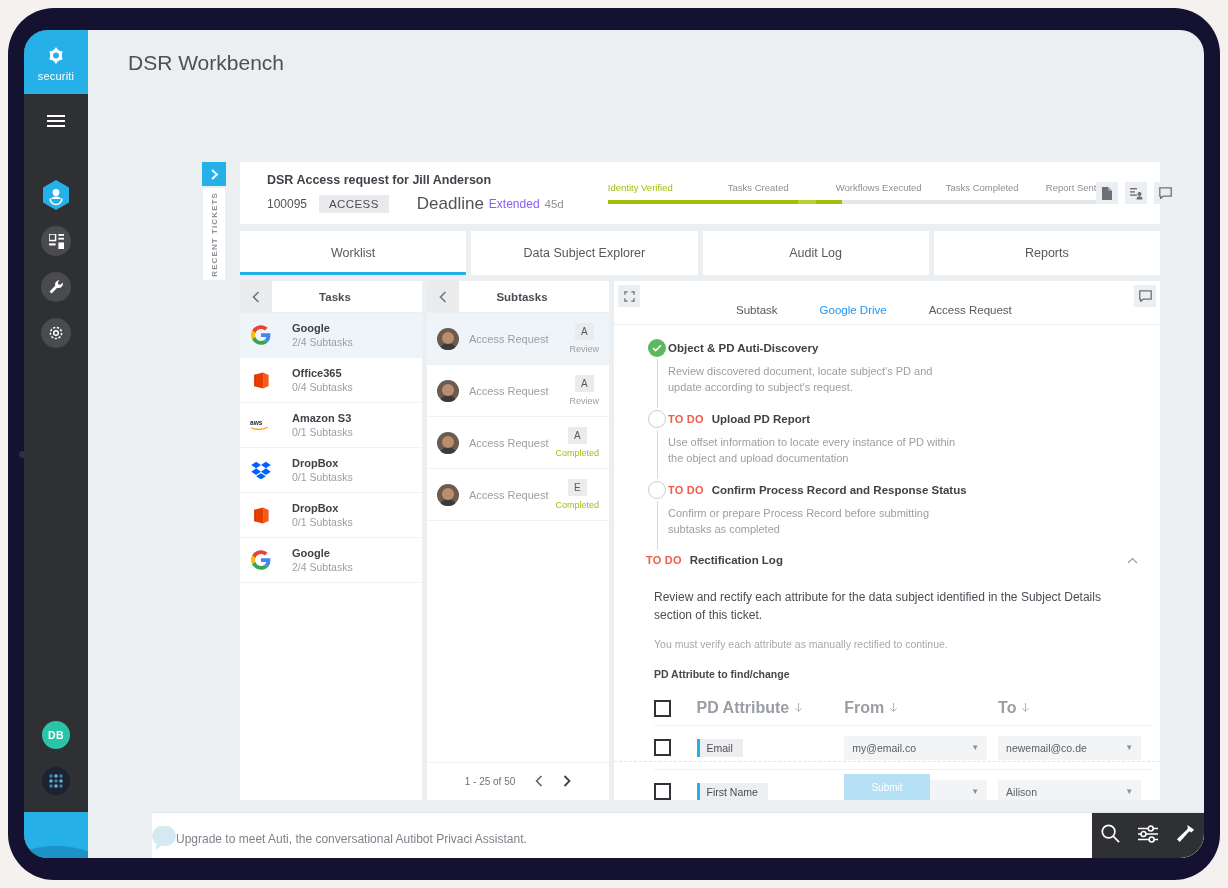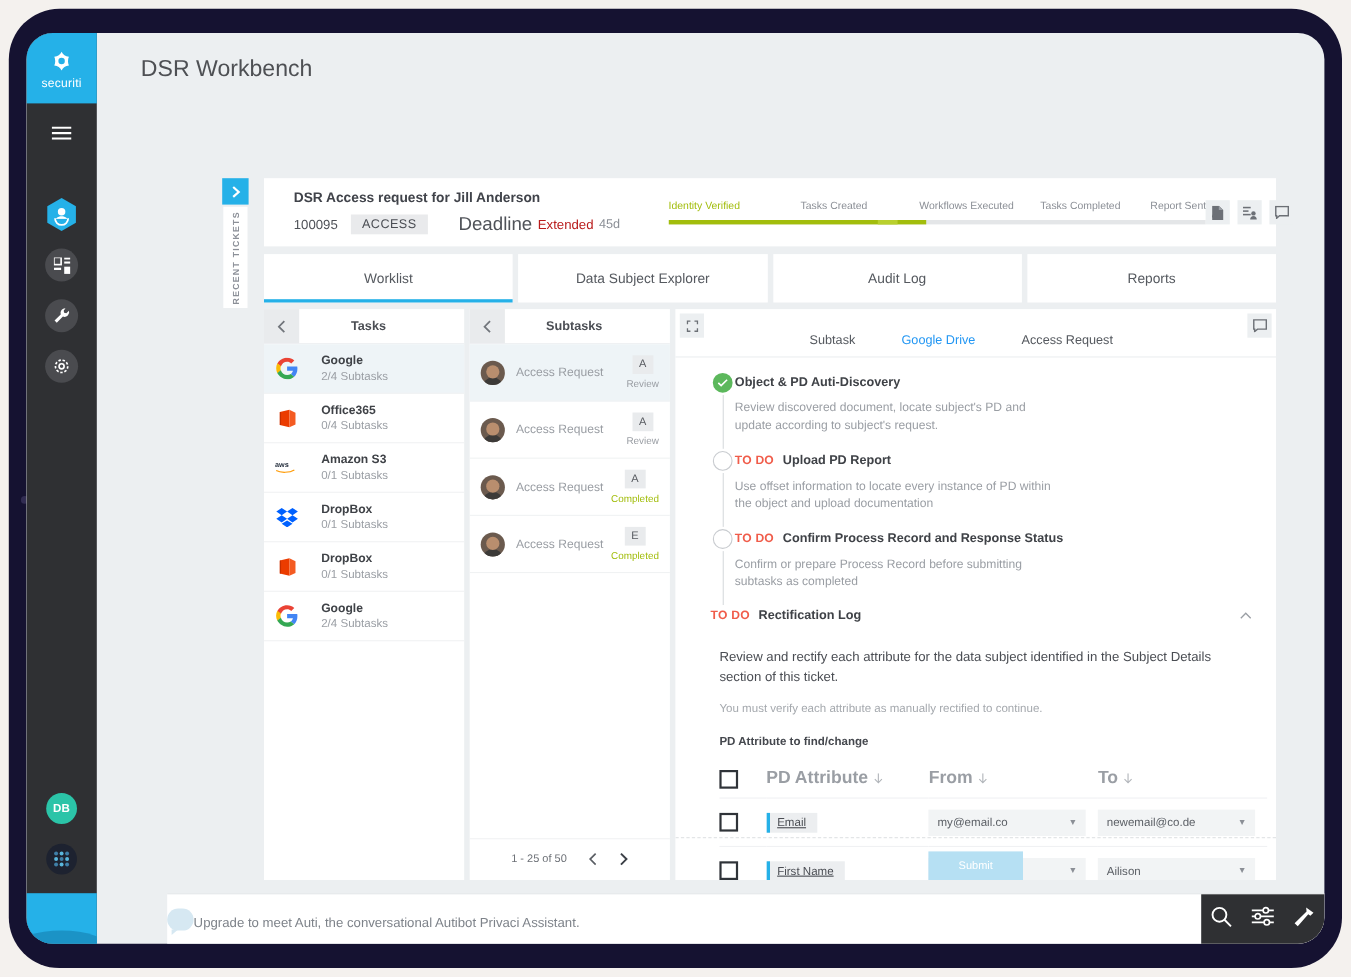--- a/index.html
+++ b/index.html
@@ -110,21 +110,21 @@
   #ticket-left { padding-left: 27px; }
   #ticket-title { font-size: 12.5px; color: #40434a; font-weight: bold; }
   #ticket-meta { display: flex; align-items: center; gap: 12px; margin-top: 7px; }
   #ticket-id { font-size: 12px; color: #4f5258; }
   #ticket-type {
     background: #e9eaec; color: #4a4d53; font-size: 11.5px;
     padding: 3px 10px; letter-spacing: .4px;
   }
   .deadline-wrap { display:flex; align-items:center; gap:5px; margin-left: 16px; }
   .deadline-lbl { font-size: 17px; color: #4f5258; }
-  .deadline-link { font-size: 12px; color: #b91c1c; cursor: pointer; }
+  .deadline-link { font-size: 12px; color: #8b5cf6; cursor: pointer; }
   .deadline-val { font-size: 11.5px; color: #8b8f96; }
 
   
   #progress { margin-left: 44px; width: 528px; }
   #progress-steps { display: flex; align-items: flex-end; }
   .pstep { font-size: 9.5px; color: #8b8f96; white-space: nowrap; }
   .pstep.active { color: #a2bd0c; }
   #pbar { height: 4px; background: #e4e6e8; margin-top: 7px; position: relative; }
   #pfill { position: absolute; left: 0; top: 0; height: 4px; background: #a2bd0c; }
   #pnotch { position:absolute; top:0; height:4px; width:18px; background:#b9d02e; }
@@ -244,21 +244,21 @@
   #pd-table tbody tr { border-top: 1px solid #f0f1f3; }
   .th-txt { font-size: 16px; color: #9a9ea4; display: inline-flex; gap: 5px; align-items:center; }
   .cb { width: 17px; height: 17px; border: 2px solid #2f3338; background: #fff; cursor: pointer; }
   .col-cb { width: 42px; }
   .col-attr { width: 146px; }
   .col-from { width: 152px; }
   .col-to { width: 152px; }
   .attr-chip {
     display: inline-flex; align-items: center; background: #eceef0;
     border-left: 3px solid #25b1e8; padding: 3px 10px 3px 7px;
-    font-size: 10.5px; color: #4a4d53; text-decoration: underline;
+    font-size: 10.5px; color: #4a4d53;
   }
   .sel {
     width: 143px; height: 24px; background: #f2f4f5; display: flex;
     align-items: center; padding: 0 8px; font-size: 10.5px; color: #5c6066;
     cursor: pointer;
   }
   .sel-caret { margin-left: auto; color: #8b8f96; font-size: 8px; }
 
   #submit-wrap { position: absolute; left: 0; right: 0; bottom: 0;
                  display: flex; justify-content: center;

